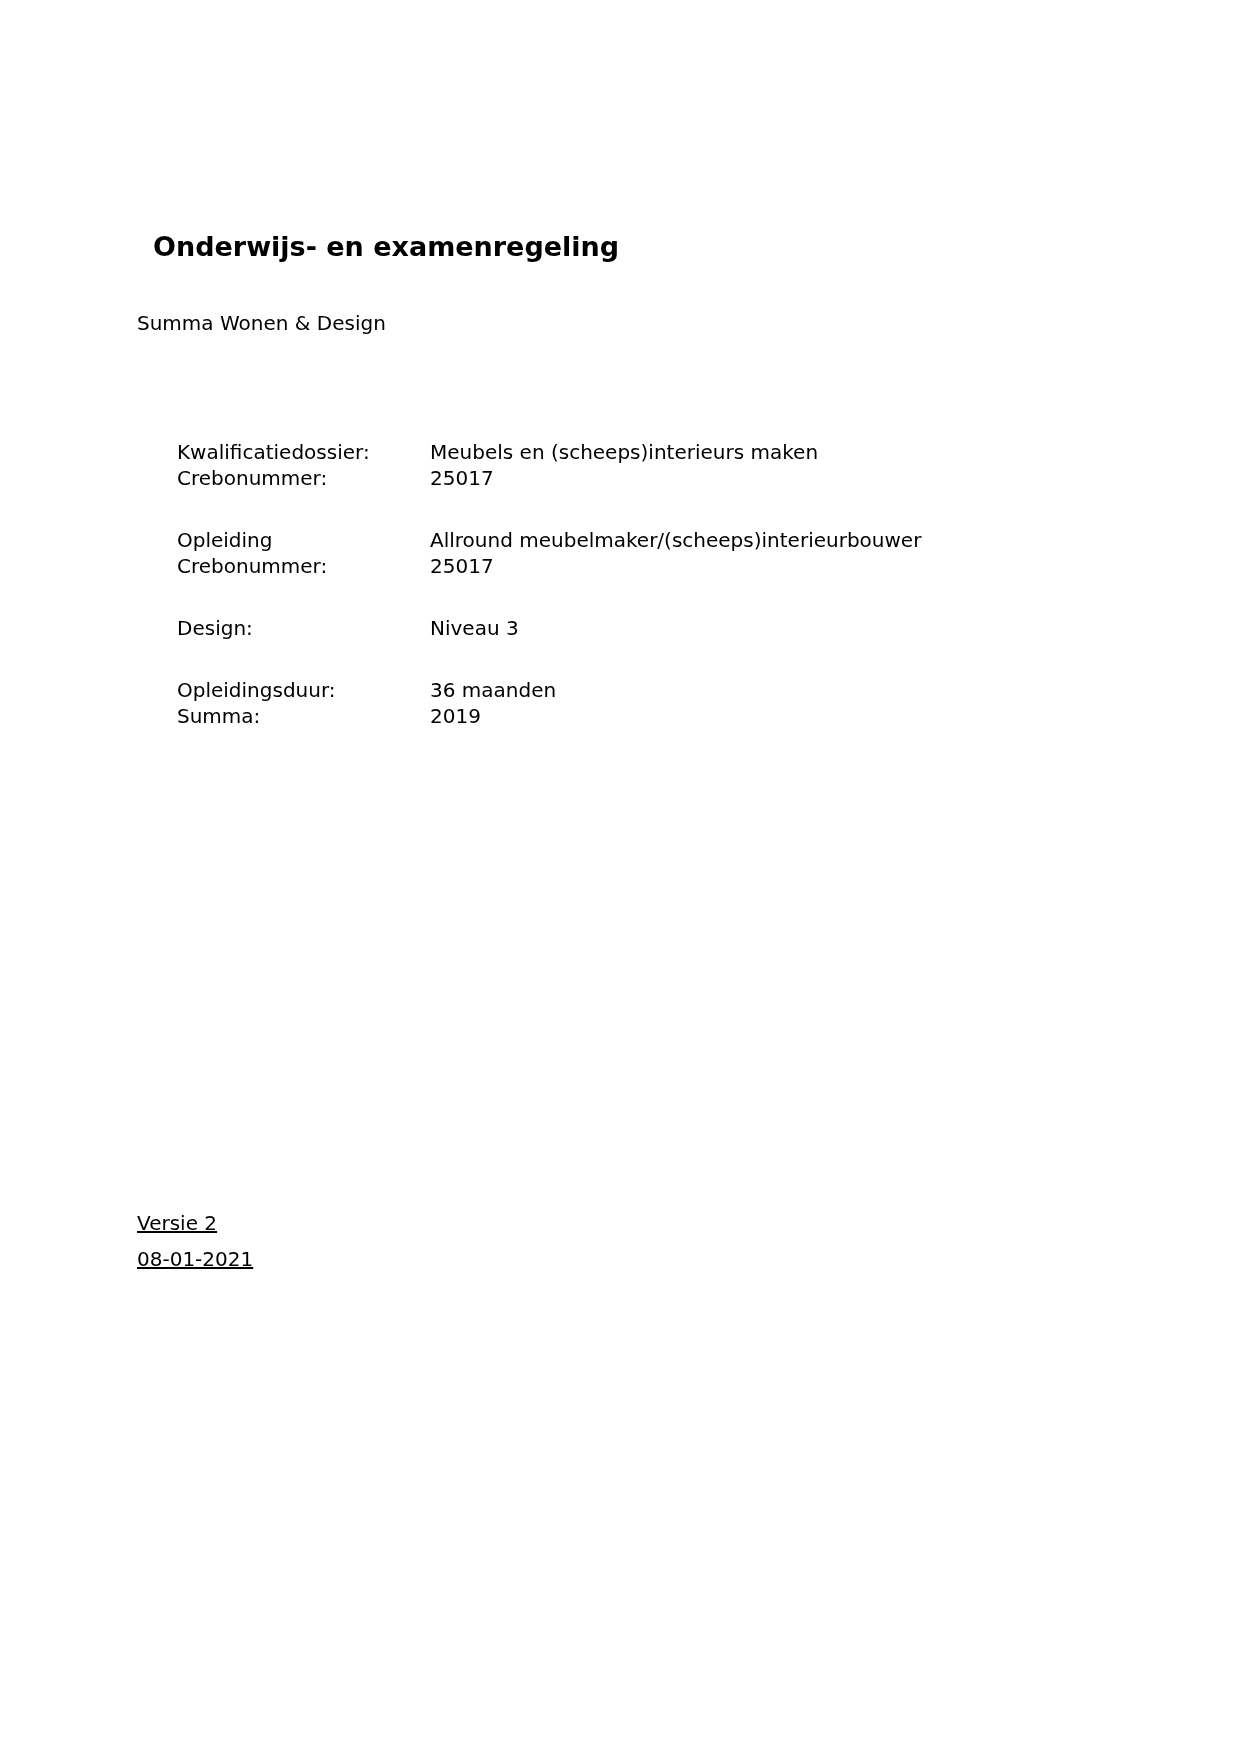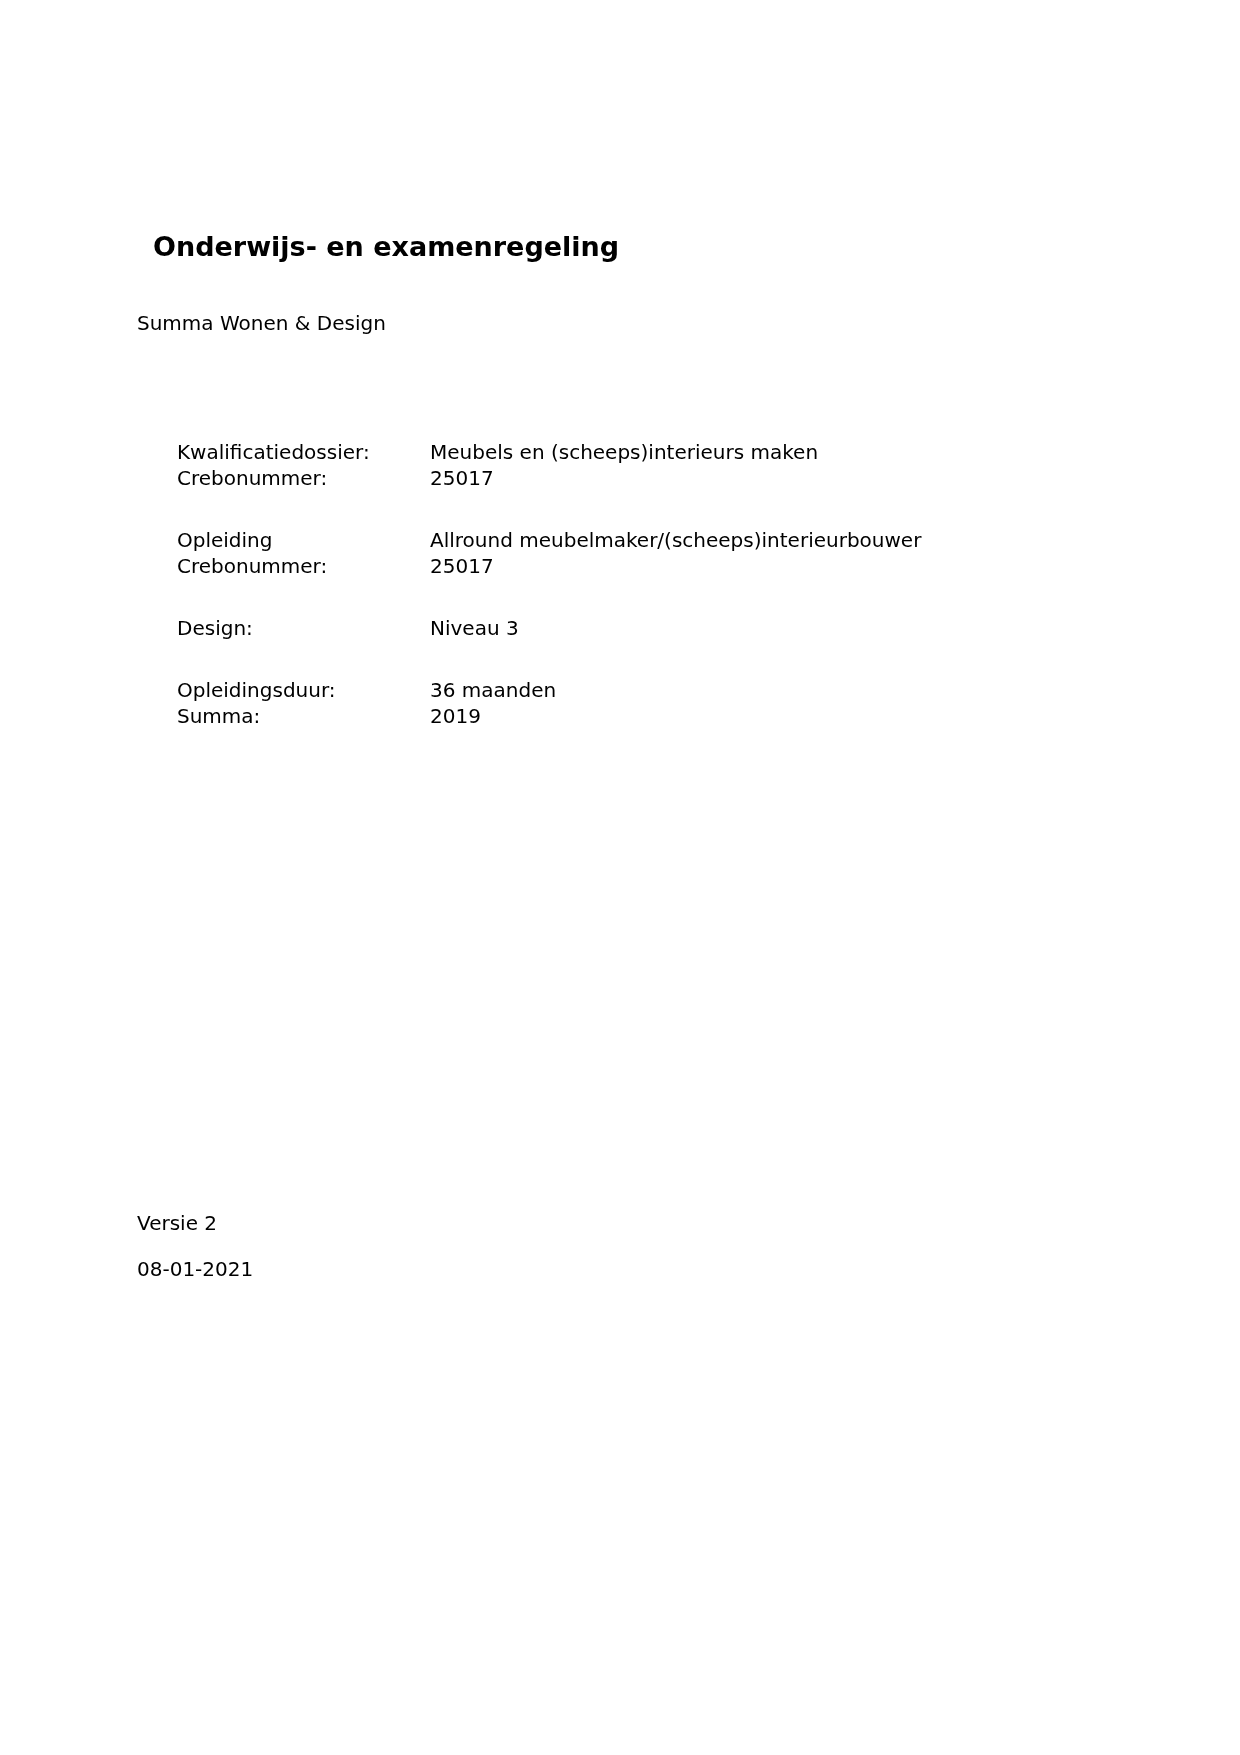--- a/index.html
+++ b/index.html
@@ -56,23 +56,24 @@
   .info-row .value {
     flex: 0 0 auto;
   }
   .version-block {
     position: absolute;
     left: 137px;
     top: 1210px;
     font-size: 20px;
     line-height: 26px;
     white-space: nowrap;
+    text-decoration: underline;
   }
   .version-date {
-    margin-top: 20px;
+    margin-top: 10px;
   }
 </style>
 </head>
 <body>
 
 <div class="page">
 
   <h1 class="doc-title">Onderwijs- en examenregeling</h1>
 
   <div class="doc-subtitle">Summa Wonen &amp; Design</div>

